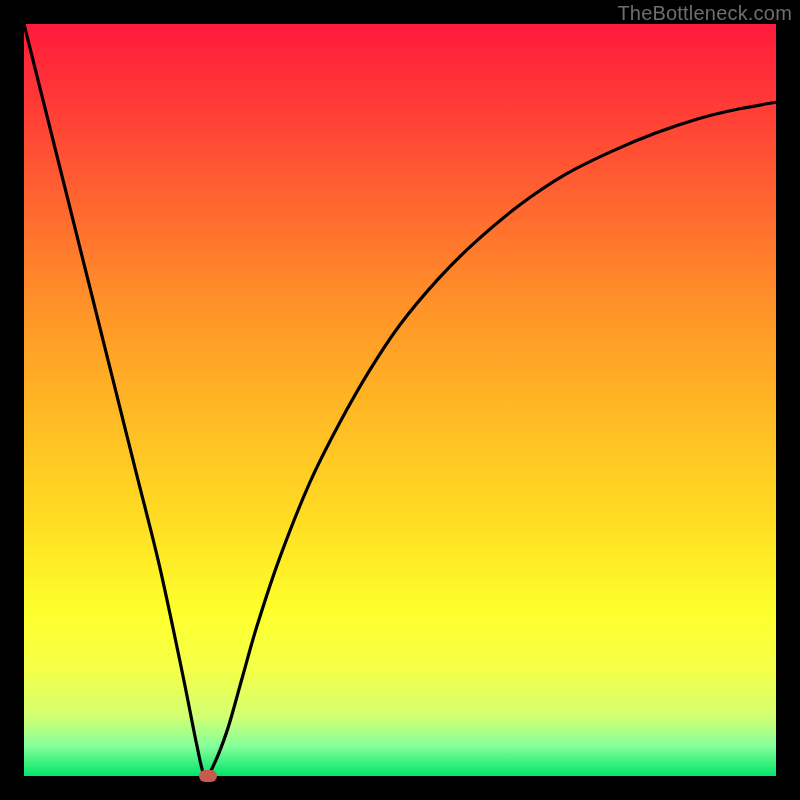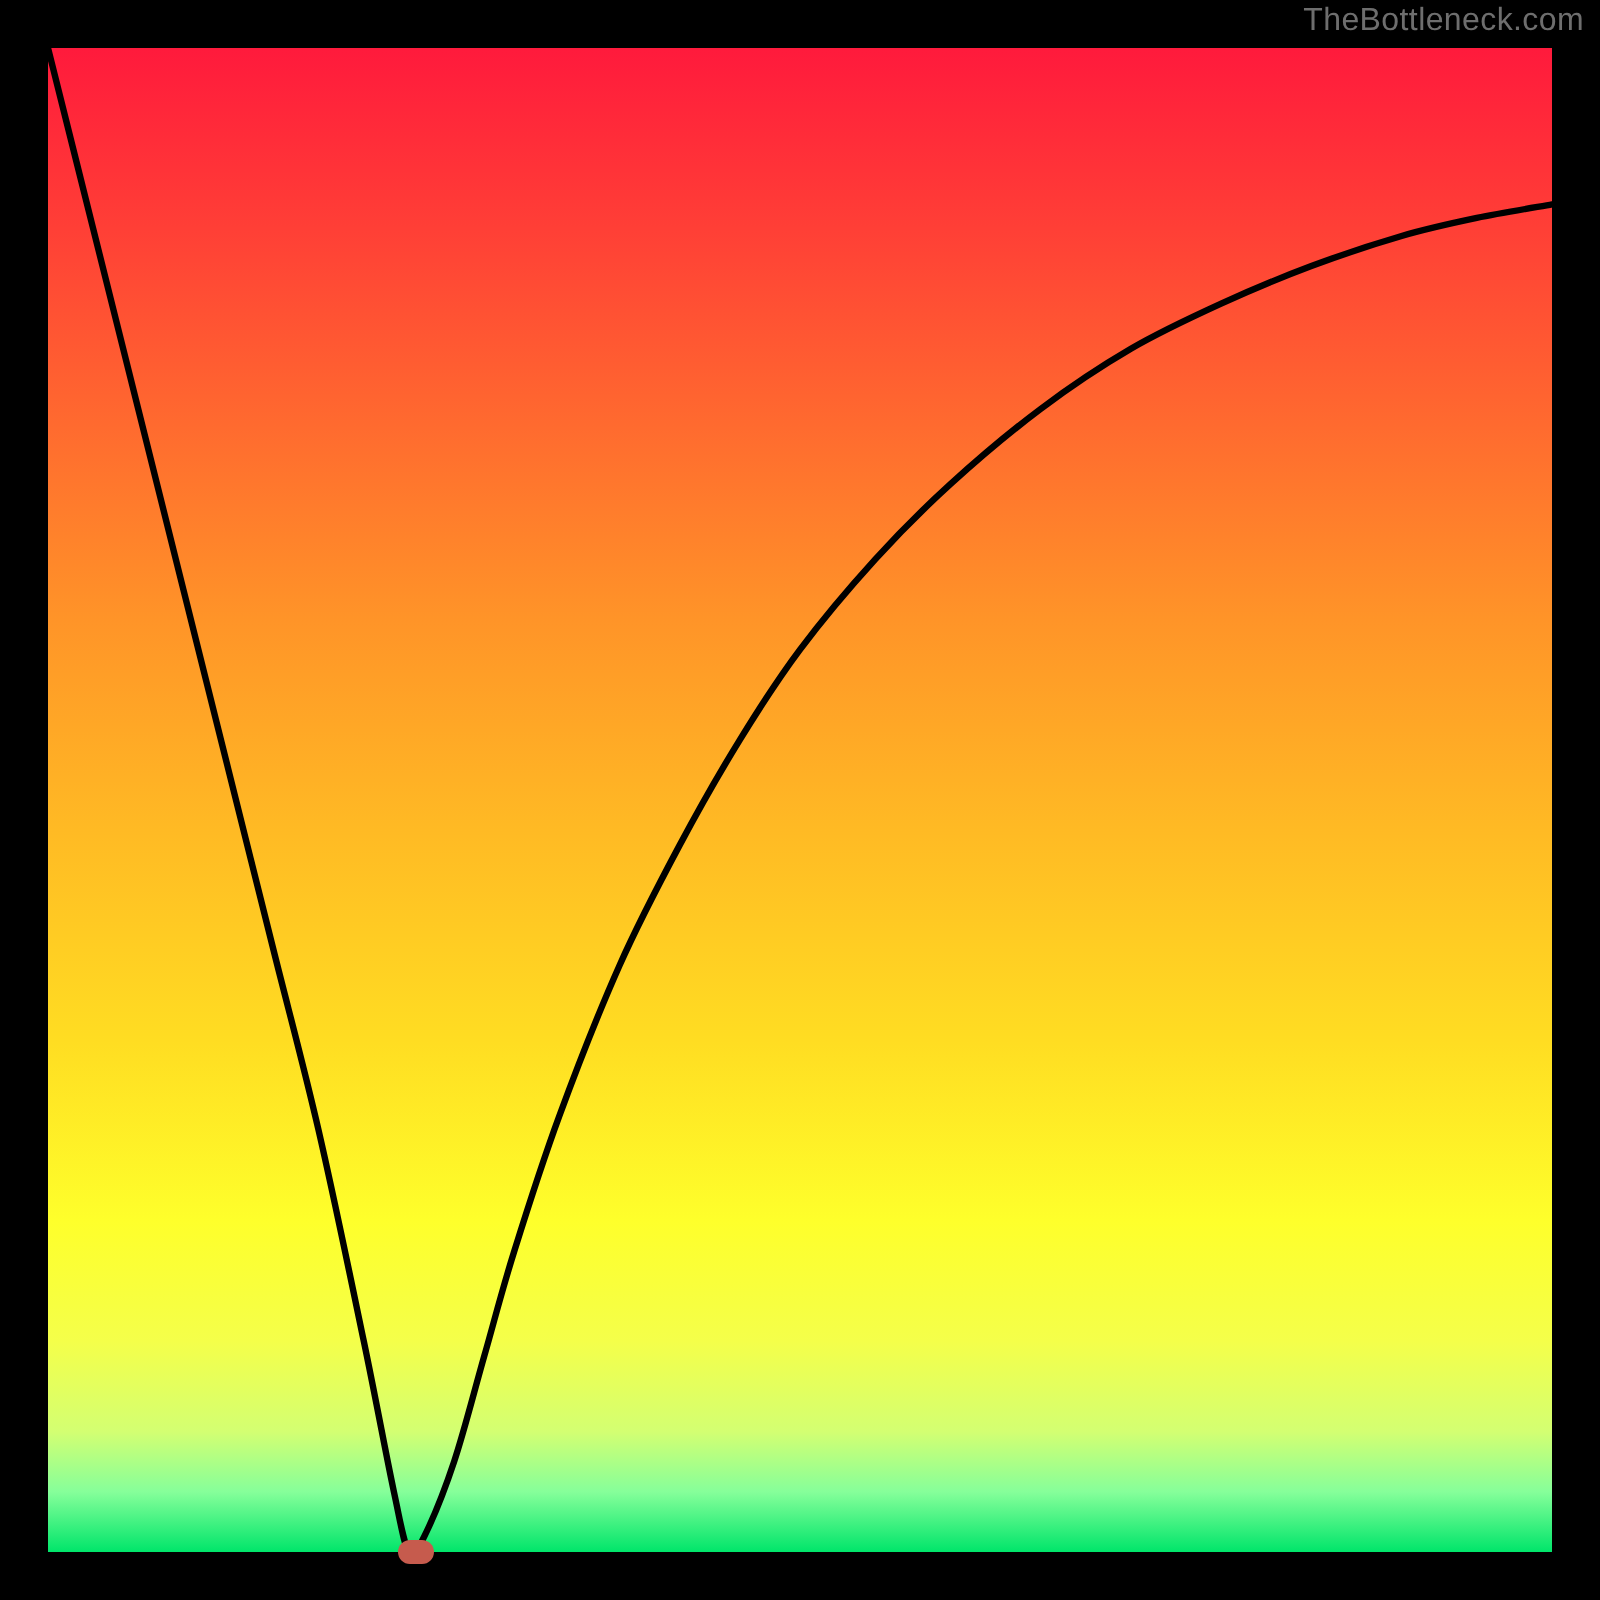--- a/index.html
+++ b/index.html
@@ -29,21 +29,21 @@
       #d3ff72 92%,
       #86ff9a 96%,
       #00e56a 100%
     );
   }
   .watermark {
     position: absolute;
     top: 2px;
     right: 8px;
     color: #6e6e6e;
-    font-size: 16px;
+    font-size: 20px;
     letter-spacing: 0.2px;
     font-weight: 500;
   }
   svg.curve {
     position: absolute;
     left: 0;
     top: 0;
     width: 752px;
     height: 752px;
     overflow: visible;

